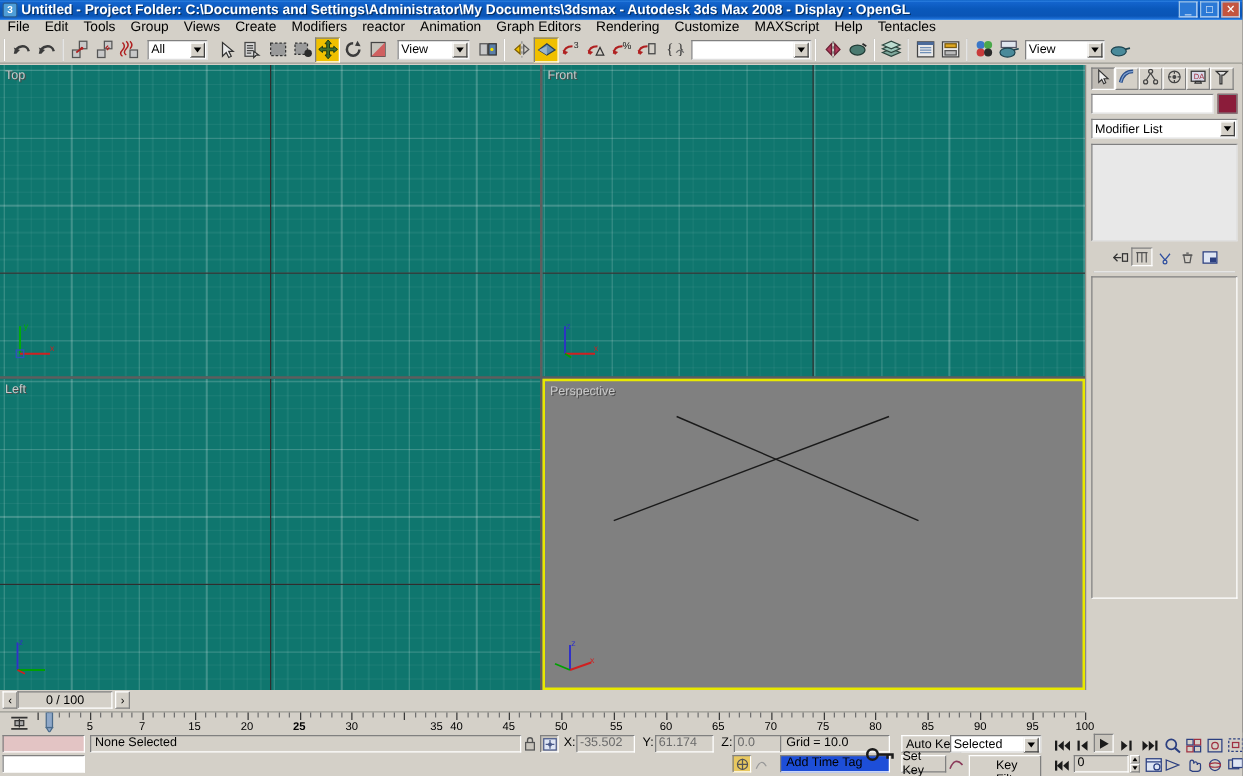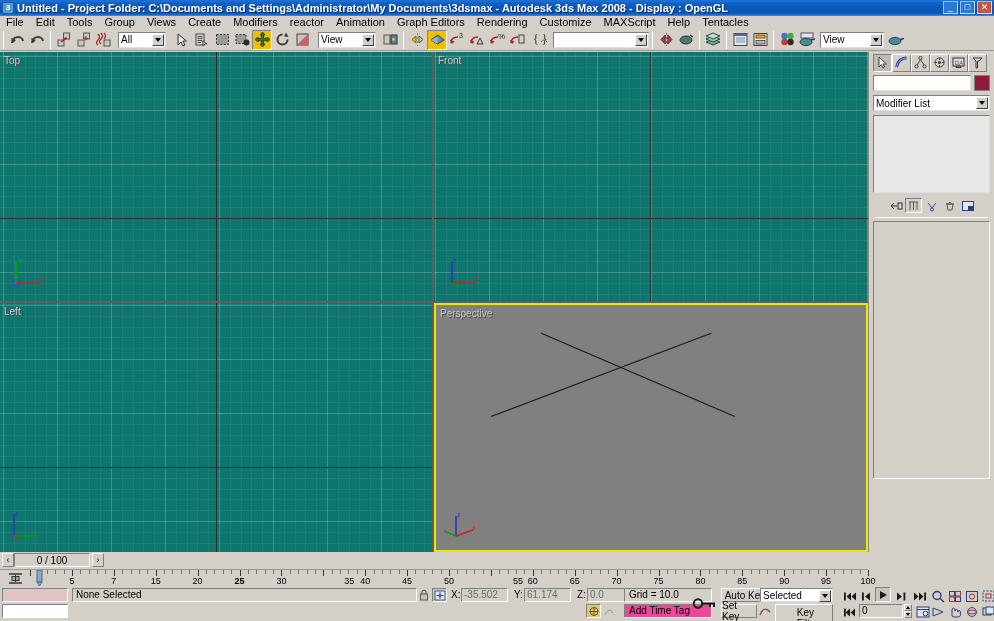--- a/index.html
+++ b/index.html
@@ -142,21 +142,21 @@
                background:#d4d0c8; border:1px solid #808080; border-right-color:#fff; border-bottom-color:#fff;
                font-size:10px; line-height:12px; padding-left:3px; }
   .coordfield { position:absolute; top:2px; height:14px; background:#d4d0c8;
                 border:1px solid #808080; border-right-color:#fff; border-bottom-color:#fff;
                 font-size:10px; line-height:12px; padding-left:2px; color:#6a6a6a; }
   .coordlabel { position:absolute; top:3px; font-size:10px; color:#000; }
   .gridbox { position:absolute; left:620px; top:2px; width:92px; height:14px;
              background:#d4d0c8; border:1px solid #808080; border-right-color:#fff; border-bottom-color:#fff;
              font-size:10px; line-height:12px; padding-left:4px; }
   .ttagbox { position:absolute; left:620px; top:18px; width:92px; height:14px;
-             background:#ec4899; border:1px solid #808080; border-right-color:#fff; border-bottom-color:#fff;
+             background:#1d4ed8; border:1px solid #808080; border-right-color:#fff; border-bottom-color:#fff;
              font-size:10px; line-height:12px; padding-left:4px; }
   .btn3d { background:#d4d0c8; border:1px solid #fff; border-right-color:#808080; border-bottom-color:#808080;
            display:flex; align-items:center; justify-content:center; font-size:10px; }
   .btn3d.down { border:1px solid #808080; border-right-color:#fff; border-bottom-color:#fff; background:#c8c4bc; }
   .navbtn { width:17px; height:16px; display:flex; align-items:center; justify-content:center;
             border:1px solid transparent; }
 
   .nosel { user-select:none; }
 </style>
 </head>
@@ -717,21 +717,21 @@
         <div class="tlab" style="left: 41.9px;">5</div>
         <div class="tlab" style="left: 83.8px;">7</div>
         <div class="tlab" style="left: 125.7px;">15</div>
         <div class="tlab" style="left: 167.6px;">20</div>
         <div class="tlab" style="left: 209.5px; font-weight: bold;">25</div>
         <div class="tlab" style="left: 251.4px;">30</div>
         <div class="tlab" style="left: 293.3px; margin-left: 26px;">35</div>
         <div class="tlab" style="left: 335.2px;">40</div>
         <div class="tlab" style="left: 377.1px;">45</div>
         <div class="tlab" style="left: 419px;">50</div>
-        <div class="tlab" style="left: 488px;">55</div>
+        <div class="tlab" style="left: 463px;">55</div>
         <div class="tlab" style="left: 502.8px;">60</div>
         <div class="tlab" style="left: 544.7px;">65</div>
         <div class="tlab" style="left: 586.6px;">70</div>
         <div class="tlab" style="left: 628.5px;">75</div>
         <div class="tlab" style="left: 670.4px;">80</div>
         <div class="tlab" style="left: 712.3px;">85</div>
         <div class="tlab" style="left: 754.2px;">90</div>
         <div class="tlab" style="left: 796.1px;">95</div>
         <div class="tlab" style="left: 838px;">100</div>
       </div>

